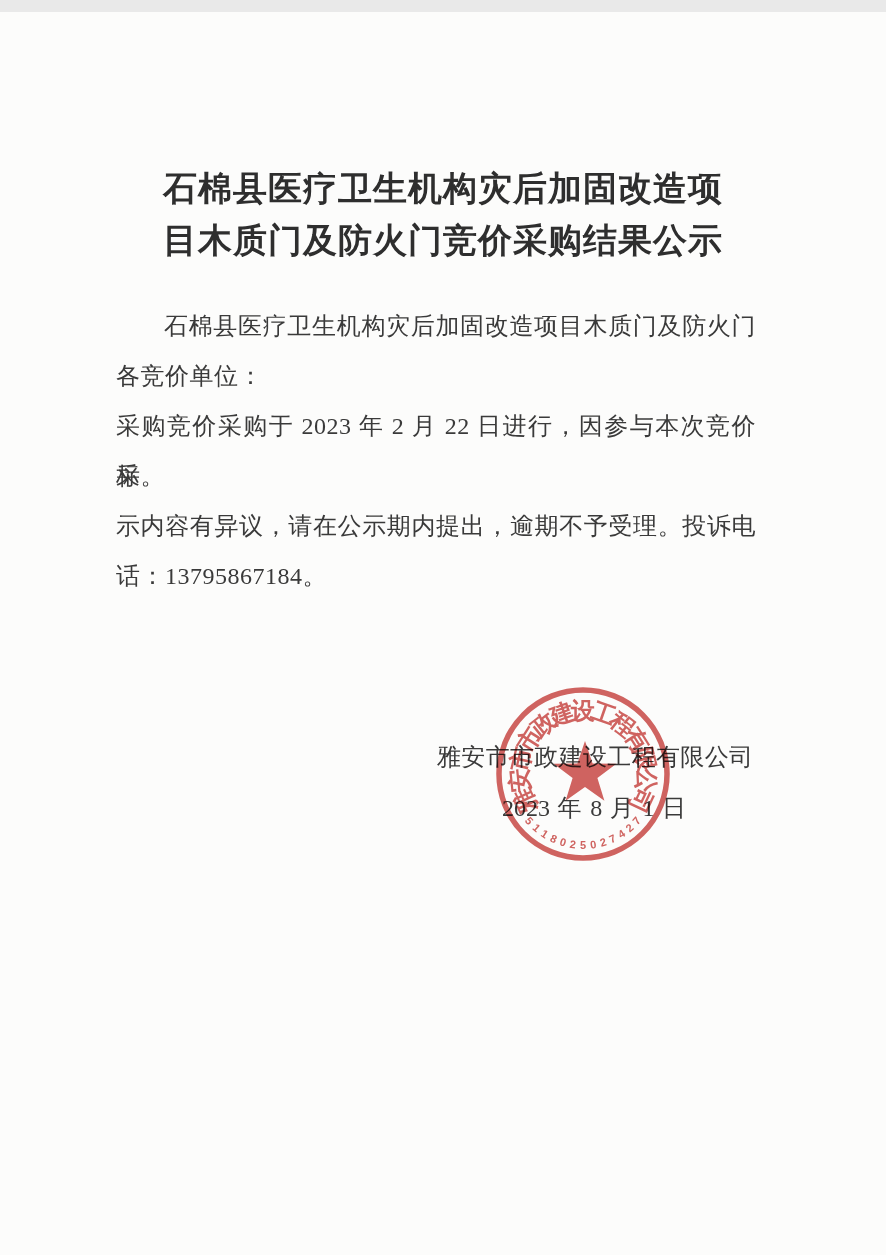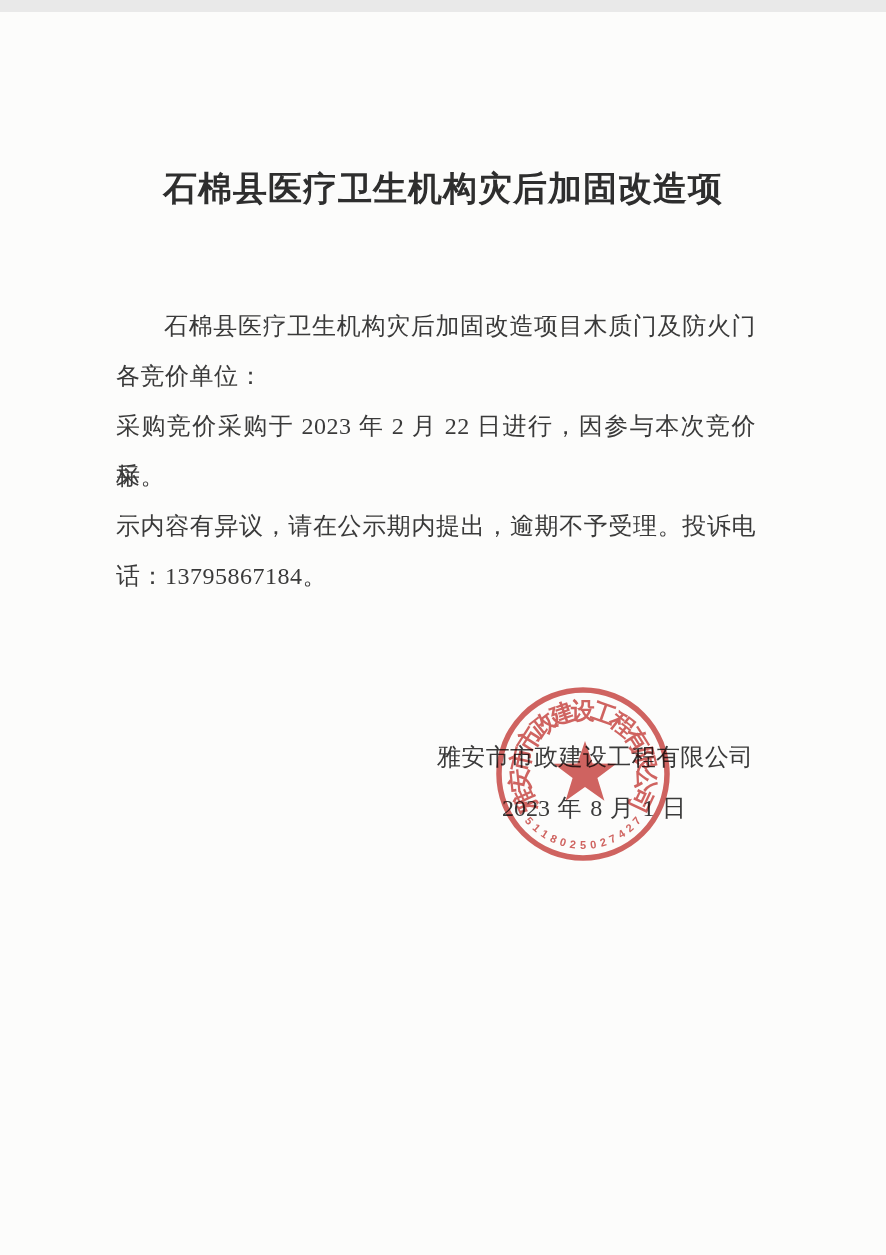--- a/index.html
+++ b/index.html
@@ -107,20 +107,21 @@
     dominant-baseline: central;
   }
 </style>
 </head>
 <body>
 
 <div class="page">
 
   <div class="doc-title">
     <div>石棉县医疗卫生机构灾后加固改造项</div>
+    <div>目木质门及防火门竞价采购结果公示</div>
   </div>
 
   <div class="body-block">
     <div class="line indent justify">石棉县医疗卫生机构灾后加固改造项目木质门及防火门</div>
     <div class="line">各竞价单位：</div>
     <div class="line justify">采购竞价采购于 2023 年 2 月 22 日进行，因参与本次竞价采</div>
     <div class="line">标。</div>
     <div class="line justify">示内容有异议，请在公示期内提出，逾期不予受理。投诉电</div>
     <div class="line">话：13795867184。</div>
   </div>

